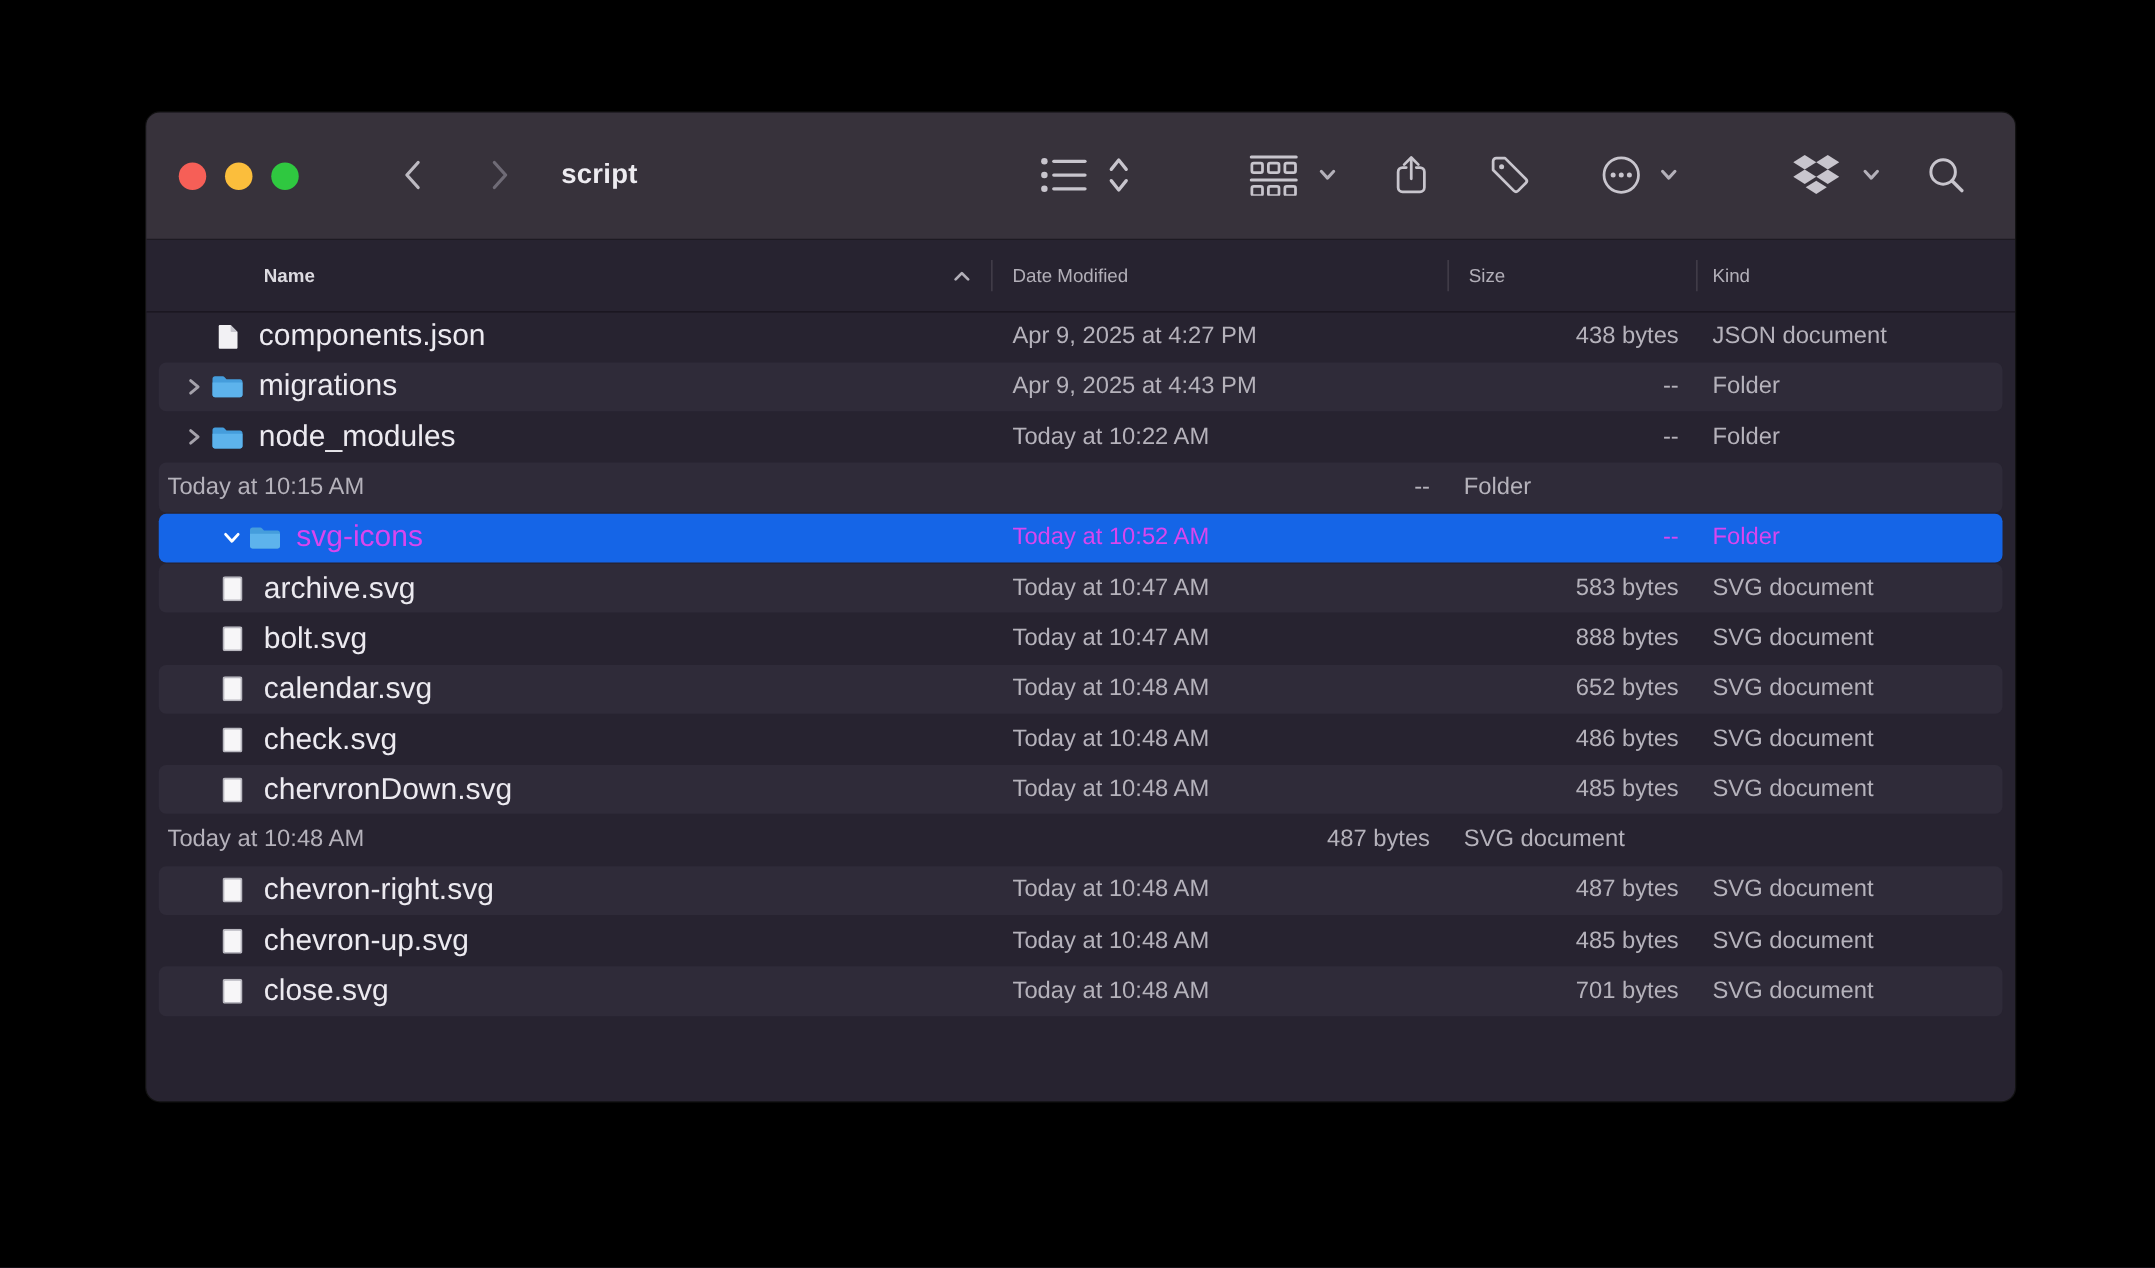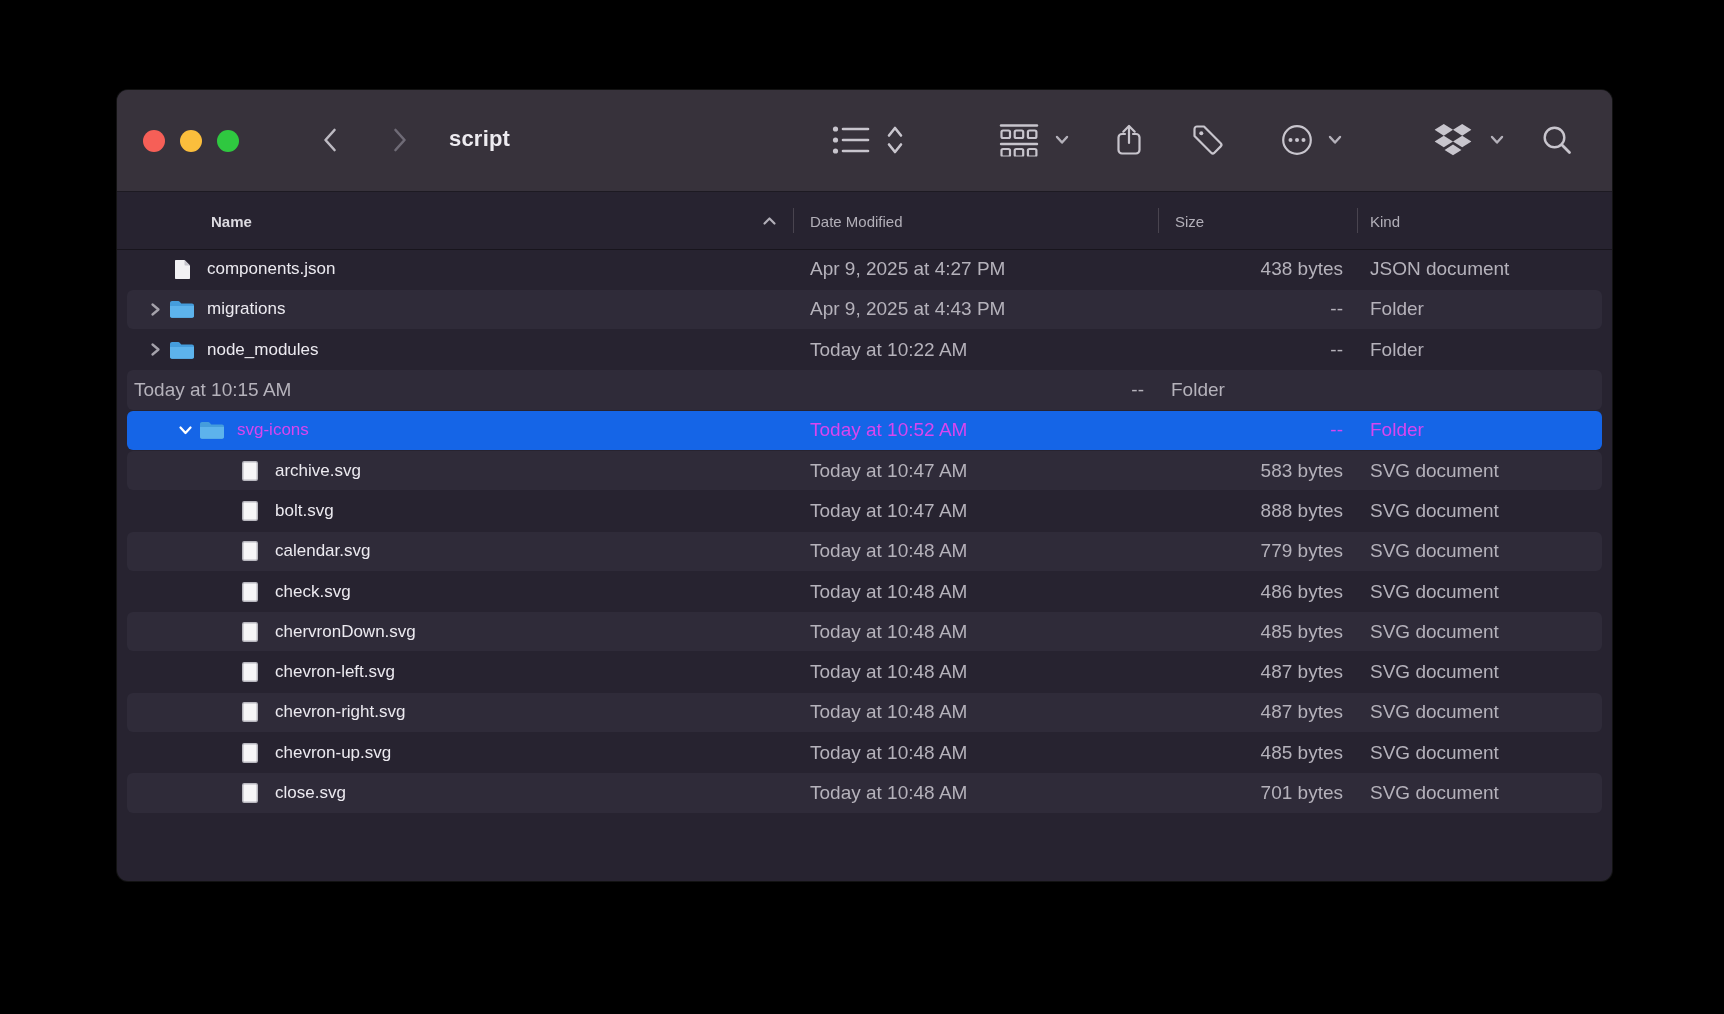--- a/index.html
+++ b/index.html
@@ -47,24 +47,24 @@
   
   .rows{position:absolute;left:0;right:0;top:159px;height:565px;}
   .row{position:relative;display:grid;grid-template-columns:676px 365px 199px 1fr;align-items:center;height:40.3px;}
   .row::before{content:"";position:absolute;left:10px;right:10px;top:.5px;bottom:.5px;border-radius:6px;background:transparent;}
   .row.zebra::before{background:var(--stripe);}
   .row.selected::before{background:var(--accent);}
   .cell{position:relative;z-index:1;font-size:19px;color:var(--text-secondary);white-space:nowrap;overflow:hidden;}
   .name-cell{display:flex;align-items:center;}
   .lvl0 .name-cell{padding-left:30px;}
   .lvl1 .name-cell{padding-left:60px;}
-  .lvl2 .name-cell{padding-left:120px;}
+  .lvl2 .name-cell{padding-left:56px;}
   .disclosure{width:16px;margin-right:6px;display:flex;align-items:center;justify-content:center;color:#a5a2ab;background:none;border:none;padding:0;}
   .file-icon{width:26px;margin-right:12px;display:flex;align-items:center;justify-content:center;}
-  .file-name{font-size:17px;color:var(--text-primary);}
+  .file-name{font-size:24px;color:var(--text-primary);}
   .date-cell{padding-left:17px;}
   .size-cell{text-align:right;padding-right:14px;}
   .kind-cell{padding-left:13px;}
   .row.selected .cell,.row.selected .file-name{color:#d946ef;}
   .row.selected .disclosure{color:#fff;}
   
   .statusbar{position:absolute;left:0;right:0;top:735px;height:56px;background:var(--status-bg);border-top:1px solid #4d4954;display:flex;align-items:center;justify-content:center;}
   .status-text{font-size:18px;color:#b8b5be;}
 </style>
 </head>
@@ -309,21 +309,21 @@
     <div class="cell name-cell">
 
       <span class="file-icon">
             <svg width="16" height="20" viewBox="0 0 16 20">
               <rect x="0.75" y="0.75" width="14.5" height="18.5" rx="1.5" fill="#f7f6f8" stroke="#b9b8c0" stroke-width="1.5"></rect>
             </svg>
           </span>
       <span class="file-name">calendar.svg</span>
     </div>
     <div class="cell date-cell">Today at 10:48 AM</div>
-    <div class="cell size-cell">779 bytes</div>
+    <div class="cell size-cell">652 bytes</div>
     <div class="cell kind-cell">SVG document</div>
   </div>
 
   <div class="row lvl2">
     <div class="cell name-cell">
 
       <span class="file-icon">
             <svg width="16" height="20" viewBox="0 0 16 20">
               <rect x="0.75" y="0.75" width="14.5" height="18.5" rx="1.5" fill="#f7f6f8" stroke="#b9b8c0" stroke-width="1.5"></rect>
             </svg>
@@ -344,29 +344,20 @@
             </svg>
           </span>
       <span class="file-name">chervronDown.svg</span>
     </div>
     <div class="cell date-cell">Today at 10:48 AM</div>
     <div class="cell size-cell">485 bytes</div>
     <div class="cell kind-cell">SVG document</div>
   </div>
 
   <div class="row lvl2">
-    <div class="cell name-cell">
-
-      <span class="file-icon">
-            <svg width="16" height="20" viewBox="0 0 16 20">
-              <rect x="0.75" y="0.75" width="14.5" height="18.5" rx="1.5" fill="#f7f6f8" stroke="#b9b8c0" stroke-width="1.5"></rect>
-            </svg>
-          </span>
-      <span class="file-name">chevron-left.svg</span>
-    </div>
     <div class="cell date-cell">Today at 10:48 AM</div>
     <div class="cell size-cell">487 bytes</div>
     <div class="cell kind-cell">SVG document</div>
   </div>
 
   <div class="row lvl2 zebra">
     <div class="cell name-cell">
 
       <span class="file-icon">
             <svg width="16" height="20" viewBox="0 0 16 20">

